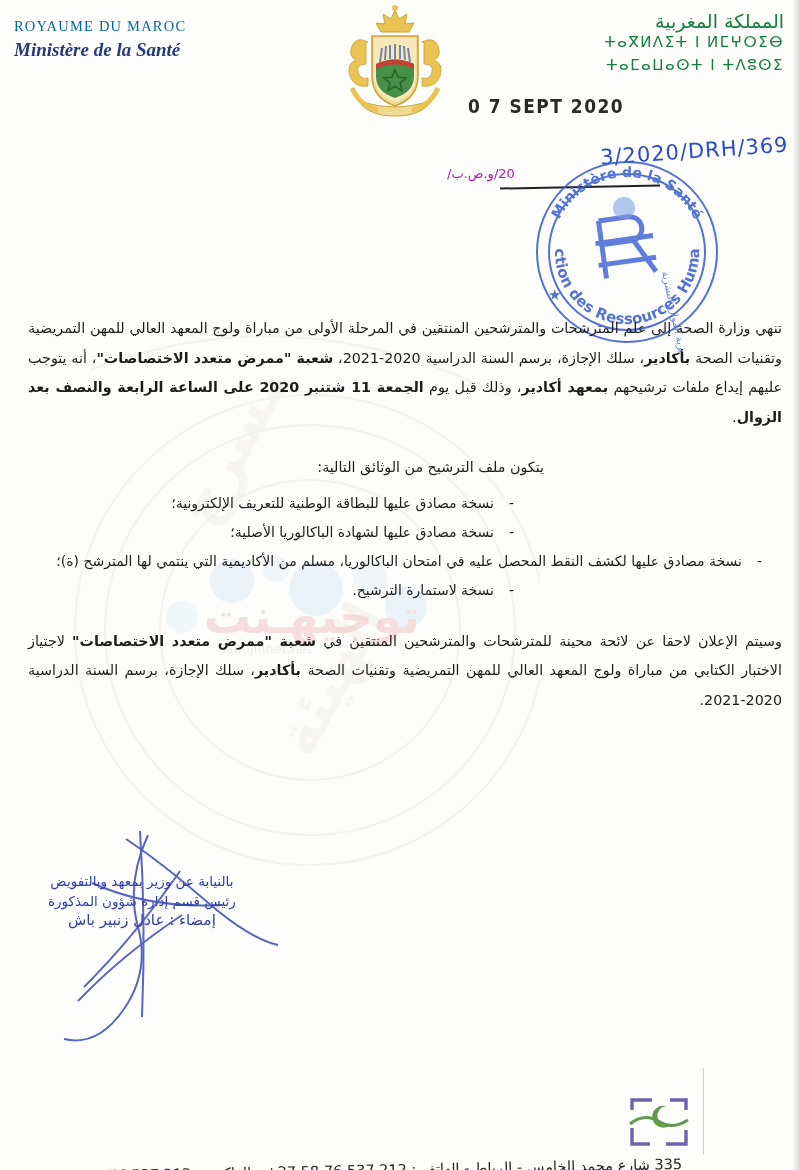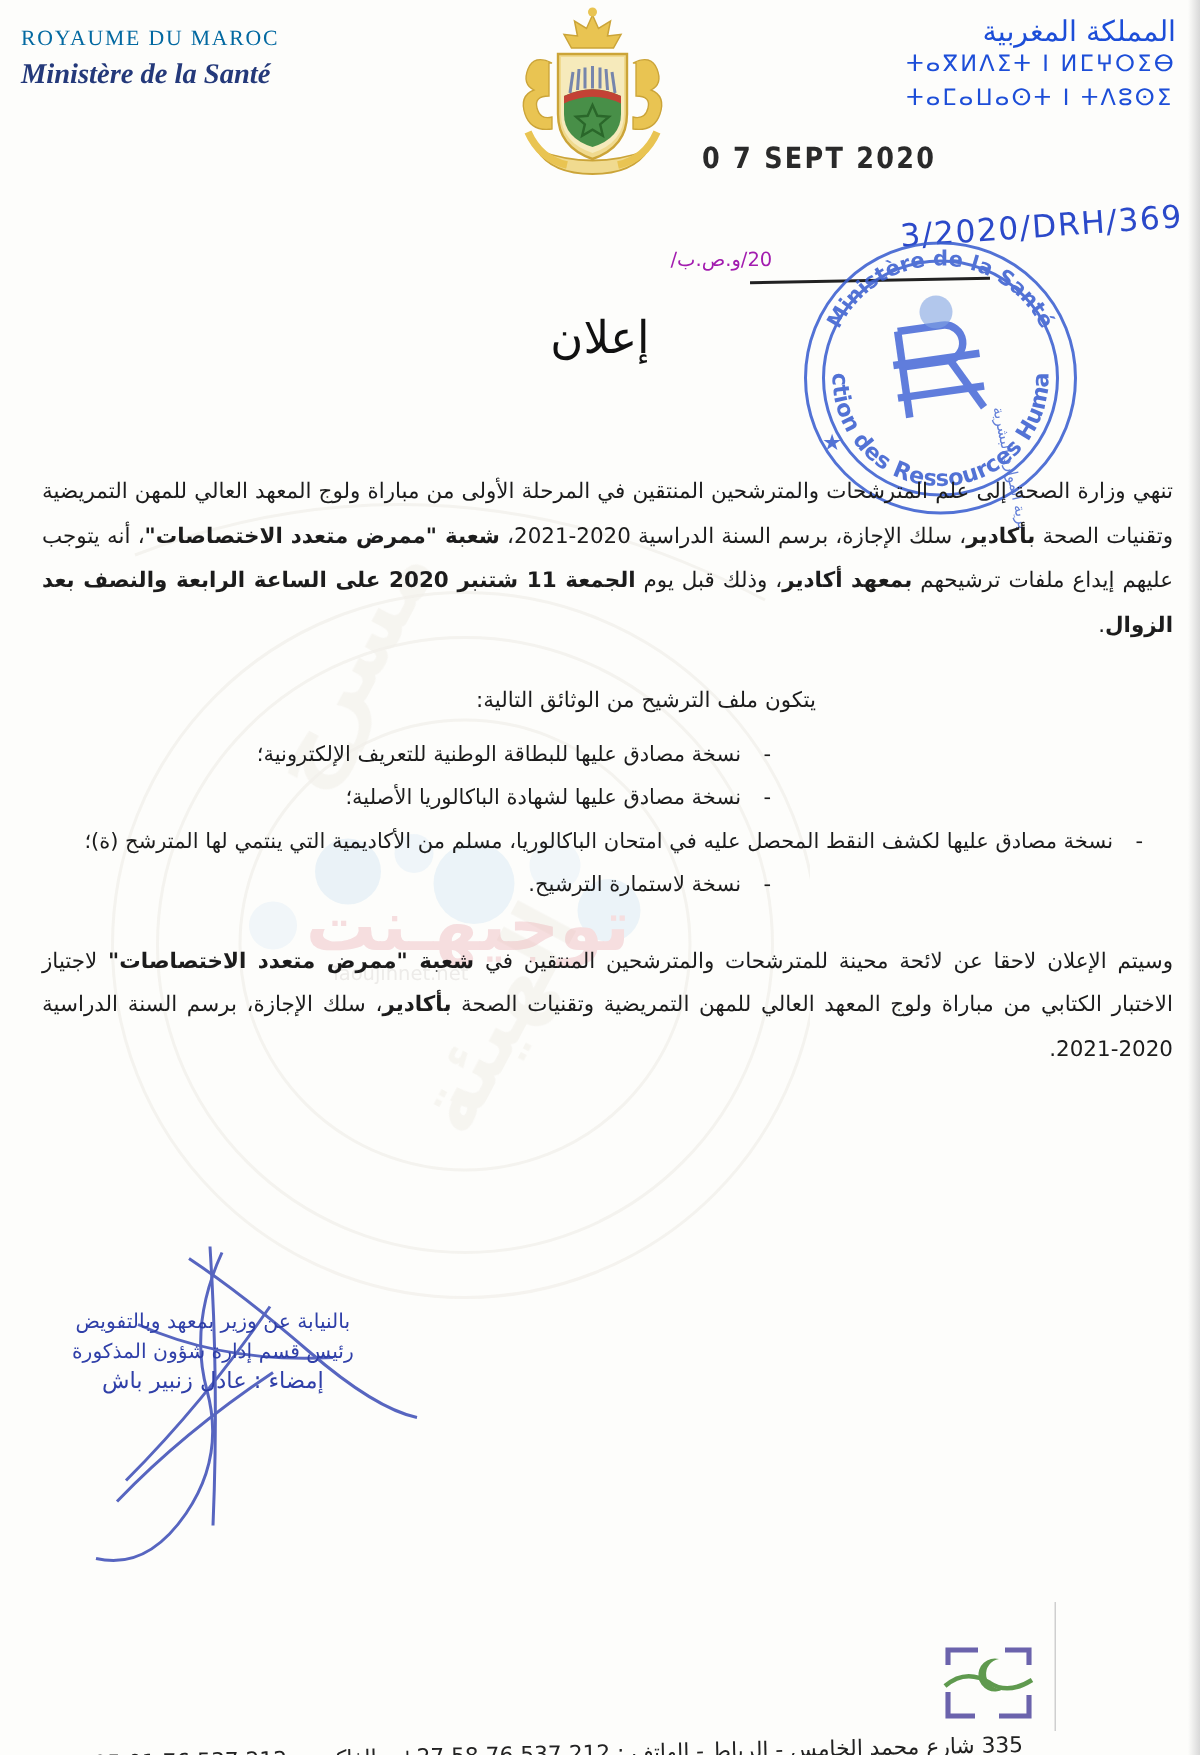--- a/index.html
+++ b/index.html
@@ -11,21 +11,21 @@
   
   .wm{position:absolute;pointer-events:none;user-select:none;}
   .wm-arcs{left:60px;top:330px;width:480px;height:560px;opacity:.30;}
   .wm-logo{left:120px;top:555px;width:330px;height:110px;opacity:.33;}
   
   .hdr-fr{position:absolute;left:14px;top:18px;color:#2b3f7a;}
   .hdr-fr .l1{font-size:14.5px;letter-spacing:1.2px;font-variant:small-caps;
     font-family:"Liberation Serif",serif;color:#0369a1;}
   .hdr-fr .l2{font-size:19px;font-style:italic;font-weight:bold;margin-top:4px;
     font-family:"Liberation Serif",serif;color:#24397a;}
-  .hdr-ar{position:absolute;right:16px;top:10px;color:#1d4ed8;}
+  .hdr-ar{position:absolute;right:16px;top:10px;text-align:right;color:#15803d;}
   .hdr-ar .a{font-family:"DejaVu Sans",sans-serif;font-size:19px;direction:rtl;
     letter-spacing:1px;margin-bottom:1px;}
   .hdr-ar .t{font-family:"DejaVu Sans",sans-serif;font-size:15px;
     letter-spacing:1.5px;margin-bottom:5px;}
   .hdr-ar .a2{font-family:"DejaVu Sans",sans-serif;font-size:20px;direction:rtl;
     letter-spacing:2px;}
   
   .datestamp{position:absolute;left:468px;top:96px;font-family:"DejaVu Sans",sans-serif;
     font-weight:bold;font-size:17px;color:#2a2a2a;letter-spacing:1.5px;
     transform:scaleY(1.15);}
@@ -179,21 +179,20 @@
       <path d="M38 42 l18 34"></path>
       <path d="M0 40 h58"></path>
       <path d="M0 62 h58"></path>
     </g>
     <circle cx="112" cy="56" r="11" fill="#6f96e0" opacity=".6"></circle>
     <g fill="#3b5fd0" font-size="10" font-family="DejaVu Sans, sans-serif" opacity=".9">
       <text x="150" y="120" transform="rotate(78 150 120)">مديرية الموارد البشرية</text>
     </g>
   </svg>
 
-  <div class="title">إعلان</div>
 
   <div class="body-wrap">
 
     <div class="para lead">
       <span>تنهي وزارة الصحة إلى علم المترشحات والمترشحين المنتقين في المرحلة الأولى من مباراة ولوج المعهد العالي للمهن التمريضية وتقنيات الصحة </span><b>بأكادير</b><span>، سلك الإجازة، برسم السنة الدراسية 2020-2021، </span><b>شعبة "ممرض متعدد الاختصاصات"</b><span>، أنه يتوجب عليهم إيداع ملفات ترشيحهم </span><b>بمعهد أكادير</b><span>، وذلك قبل يوم </span><b>الجمعة 11 شتنبر 2020 على الساعة الرابعة والنصف بعد الزوال</b><span>.</span>
     </div>
 
     <div class="intro intro-ind">يتكون ملف الترشيح من الوثائق التالية:</div>
 
     <ul class="docs">

